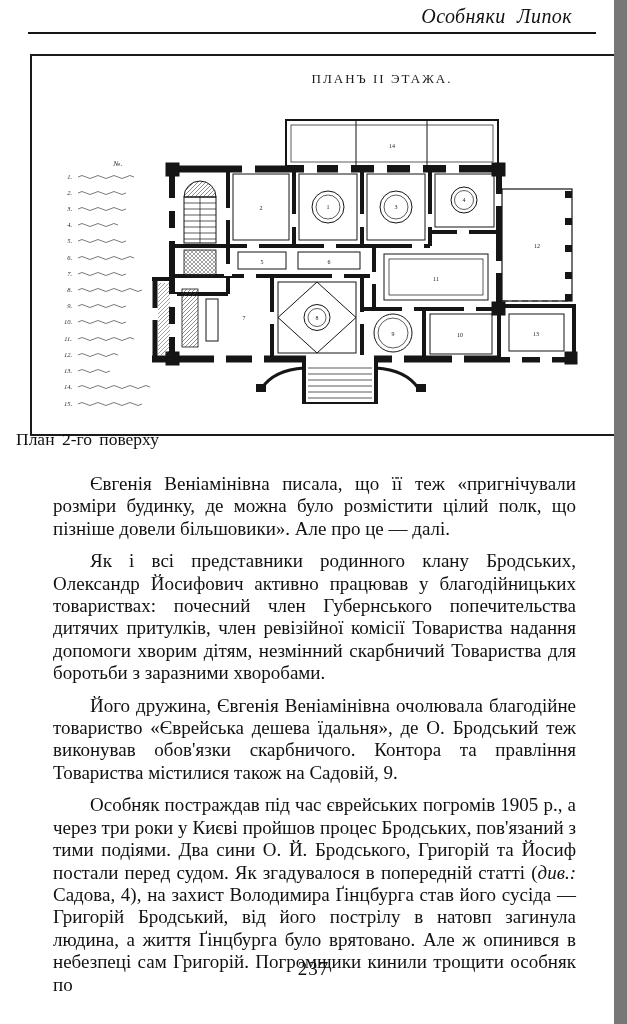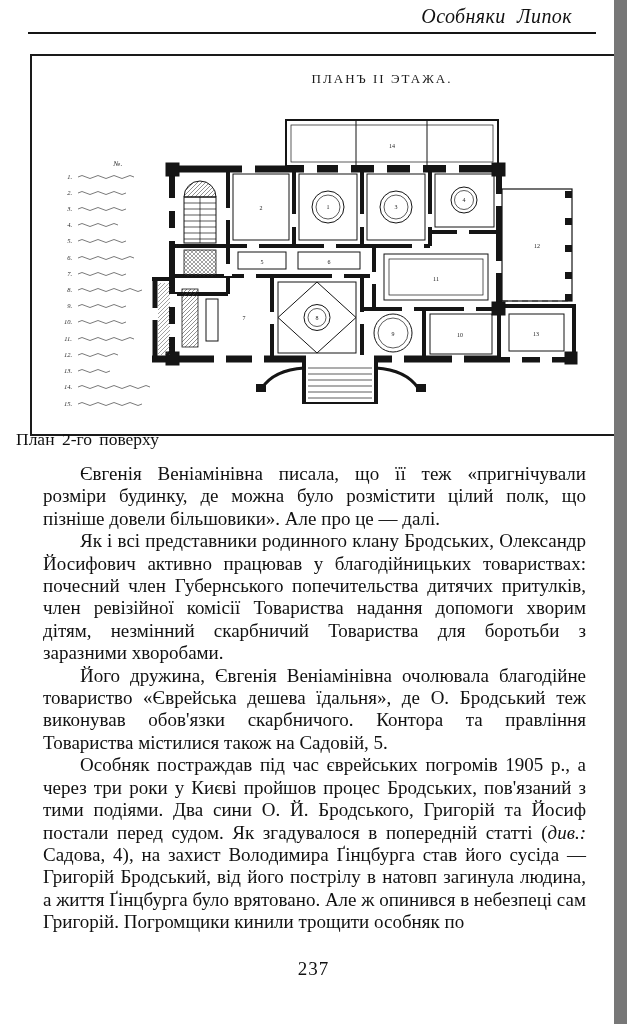--- a/index.html
+++ b/index.html
@@ -8,21 +8,21 @@
   .running-header{position:absolute;top:5px;right:42px;font-style:italic;
         font-size:20px;letter-spacing:.4px;word-spacing:6px;}
   .header-rule{position:absolute;top:32px;left:28px;width:568px;height:2px;background:#151515;}
   .plan-figure{position:absolute;top:42px;left:18px;width:586px;height:378px;
         border:2px solid #1a1a1a;background:#fff;box-sizing:content-box;}
   .plan-figure svg{display:block;width:100%;height:100%;}
   .caption{position:absolute;top:429px;left:16px;width:627px;text-align:left;
         font-size:17.5px;word-spacing:3px;}
   .body-text{position:absolute;top:463px;left:43px;width:543px;font-size:19px;
         line-height:22.4px;text-align:justify;}
-  .body-text p{margin:0;text-indent:37px;}
+  .body-text p{margin:10px;text-indent:37px;}
   .page-number{position:absolute;top:958px;left:0;width:627px;text-align:center;
         font-weight:normal;font-size:19px;letter-spacing:1px;}
   
   .ptitle{font-family:"Liberation Serif",serif;font-size:13px;letter-spacing:2px;fill:#1a1a1a;}
   .lgn{font-family:"Liberation Serif",serif;font-size:6.5px;font-style:italic;fill:#2a2a2a;text-anchor:end;}
   .lgh{font-family:"Liberation Serif",serif;font-size:7.5px;font-style:italic;fill:#2a2a2a;text-anchor:middle;}
   .lgs{fill:none;stroke:#2e2e2e;stroke-width:.75;opacity:.85;}
   .rn{font-family:"Liberation Serif",serif;font-size:6px;fill:#222;text-anchor:middle;}
   .thin{fill:none;stroke:#151515;stroke-width:1;}
   .hair{fill:none;stroke:#151515;stroke-width:.7;}
@@ -286,19 +286,19 @@
         <rect x="384" y="328" width="10" height="8" fill="#151515"></rect>
       </g>
     </svg>
   </figure>
 
   <div class="caption">План 2-го поверху</div>
 
   <div class="body-text">
     <p>Євгенія Веніамінівна писала, що її теж «пригнічували розміри будинку, де можна було розмістити цілий полк, що пізніше довели більшовики». Але про це — далі.</p>
     <p>Як і всі представники родинного клану Бродських, Олександр Йосифович активно працював у благодійницьких товариствах: почесний член Губернського попечительства дитячих притулків, член ревізійної комісії Товариства надання допомоги хворим дітям, незмінний скарбничий Товариства для боротьби з заразними хворобами.</p>
-    <p>Його дружина, Євгенія Веніамінівна очолювала благодійне товариство «Єврейська дешева їдальня», де О. Бродський теж виконував обов'язки скарбничого. Контора та правління Товариства містилися також на Садовій, 5.</p>
+    <p>Його дружина, Євгенія Веніамінівна очолювала благодійне товариство «Єврейська дешева їдальня», де О. Бродський теж виконував обов'язки скарбничого. Контора та правління Товариства містилися також на Садовій, 9.</p>
     <p><span>Особняк постраждав під час єврейських погромів 1905 р., а через три роки у Києві пройшов процес Бродських, пов'язаний з тими подіями. Два сини О. Й. Бродського, Григорій та Йосиф постали перед судом. Як згадувалося в попередній статті (</span><i>див.:</i><span> Садова, 4), на захист Володимира Ґінцбурга став його сусіда — Григорій Бродський, від його пострілу в натовп загинула людина, а життя Ґінцбурга було врятовано. Але ж опинився в небезпеці сам Григорій. Погромщики кинили трощити особняк по</span></p>
   </div>
 
   <div class="page-number">237</div>
 
 </div>
 
 </body></html>

